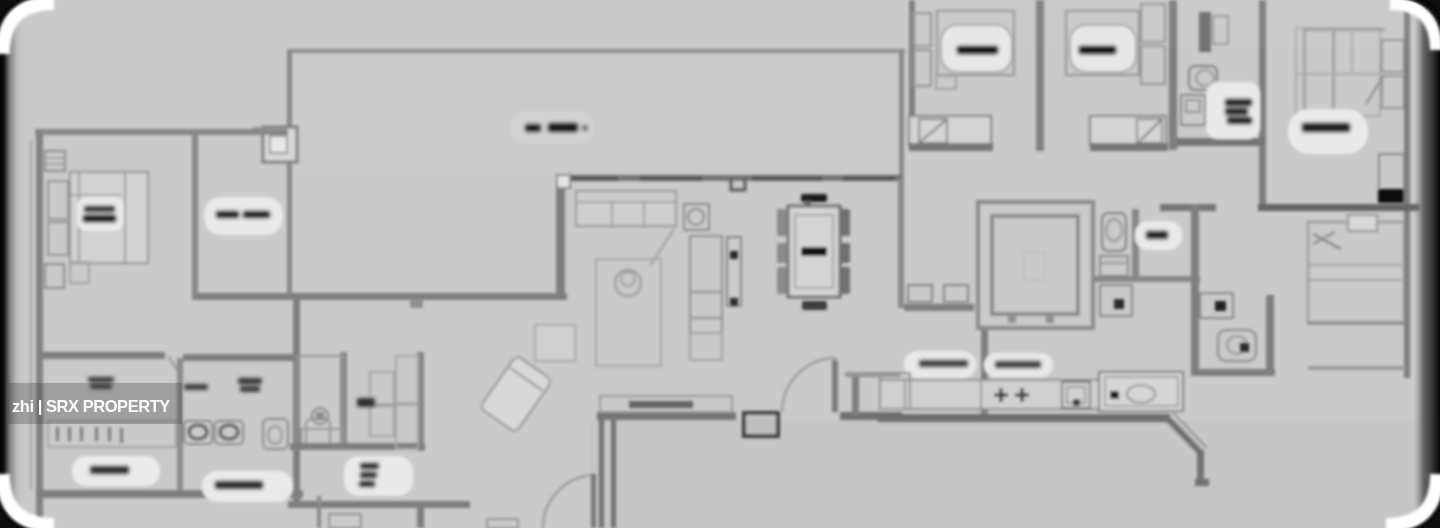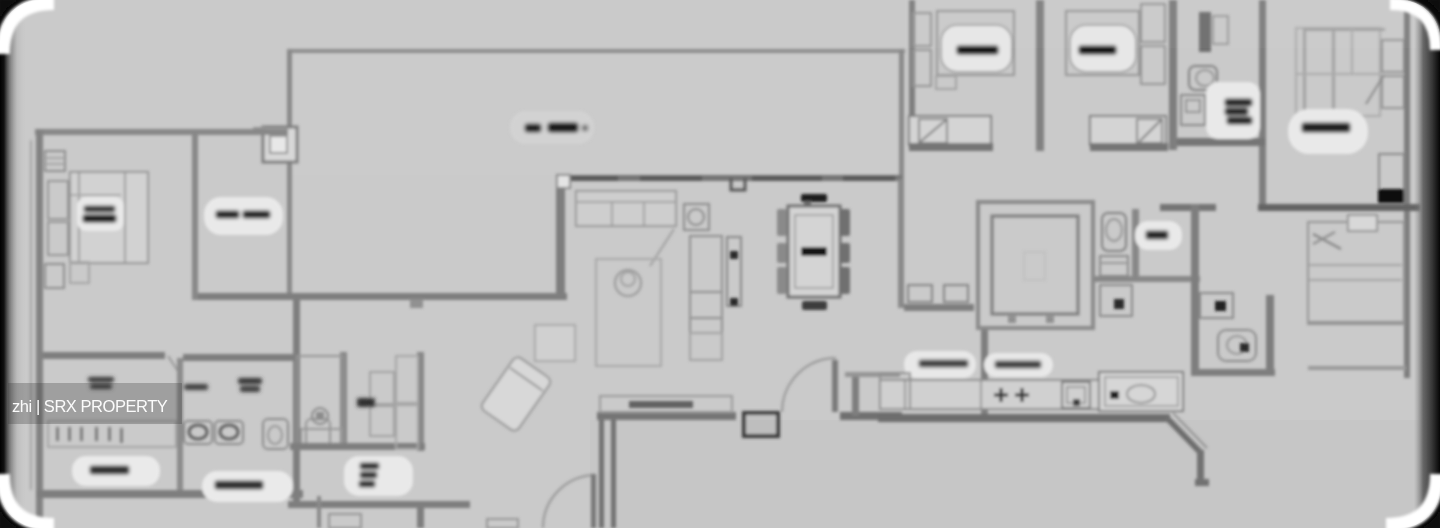--- a/index.html
+++ b/index.html
@@ -1,16 +1,16 @@
 <!DOCTYPE html>
 <html><head>
 <meta charset="utf-8">
 <style>
   html,body{margin:0;padding:0;background:#000;}
-  #stage{position:relative;width:1440px;height:528px;overflow:hidden;font-family:"Liberation Sans",sans-serif;}
+  #stage{position:relative;width:1440px;height:528px;overflow:hidden;font-family:"Liberation Sans",sans-serif;font-weight:bold;}
 </style>
 </head>
 <body>
 <div id="stage">
 <svg width="1440" height="528" viewBox="0 0 1440 528">
 <defs>
   <filter id="b1" x="-20%" y="-20%" width="140%" height="140%">
           <feGaussianBlur stdDeviation="1.4"></feGaussianBlur>
         </filter>
   <filter id="b2" x="-40%" y="-40%" width="180%" height="180%">

